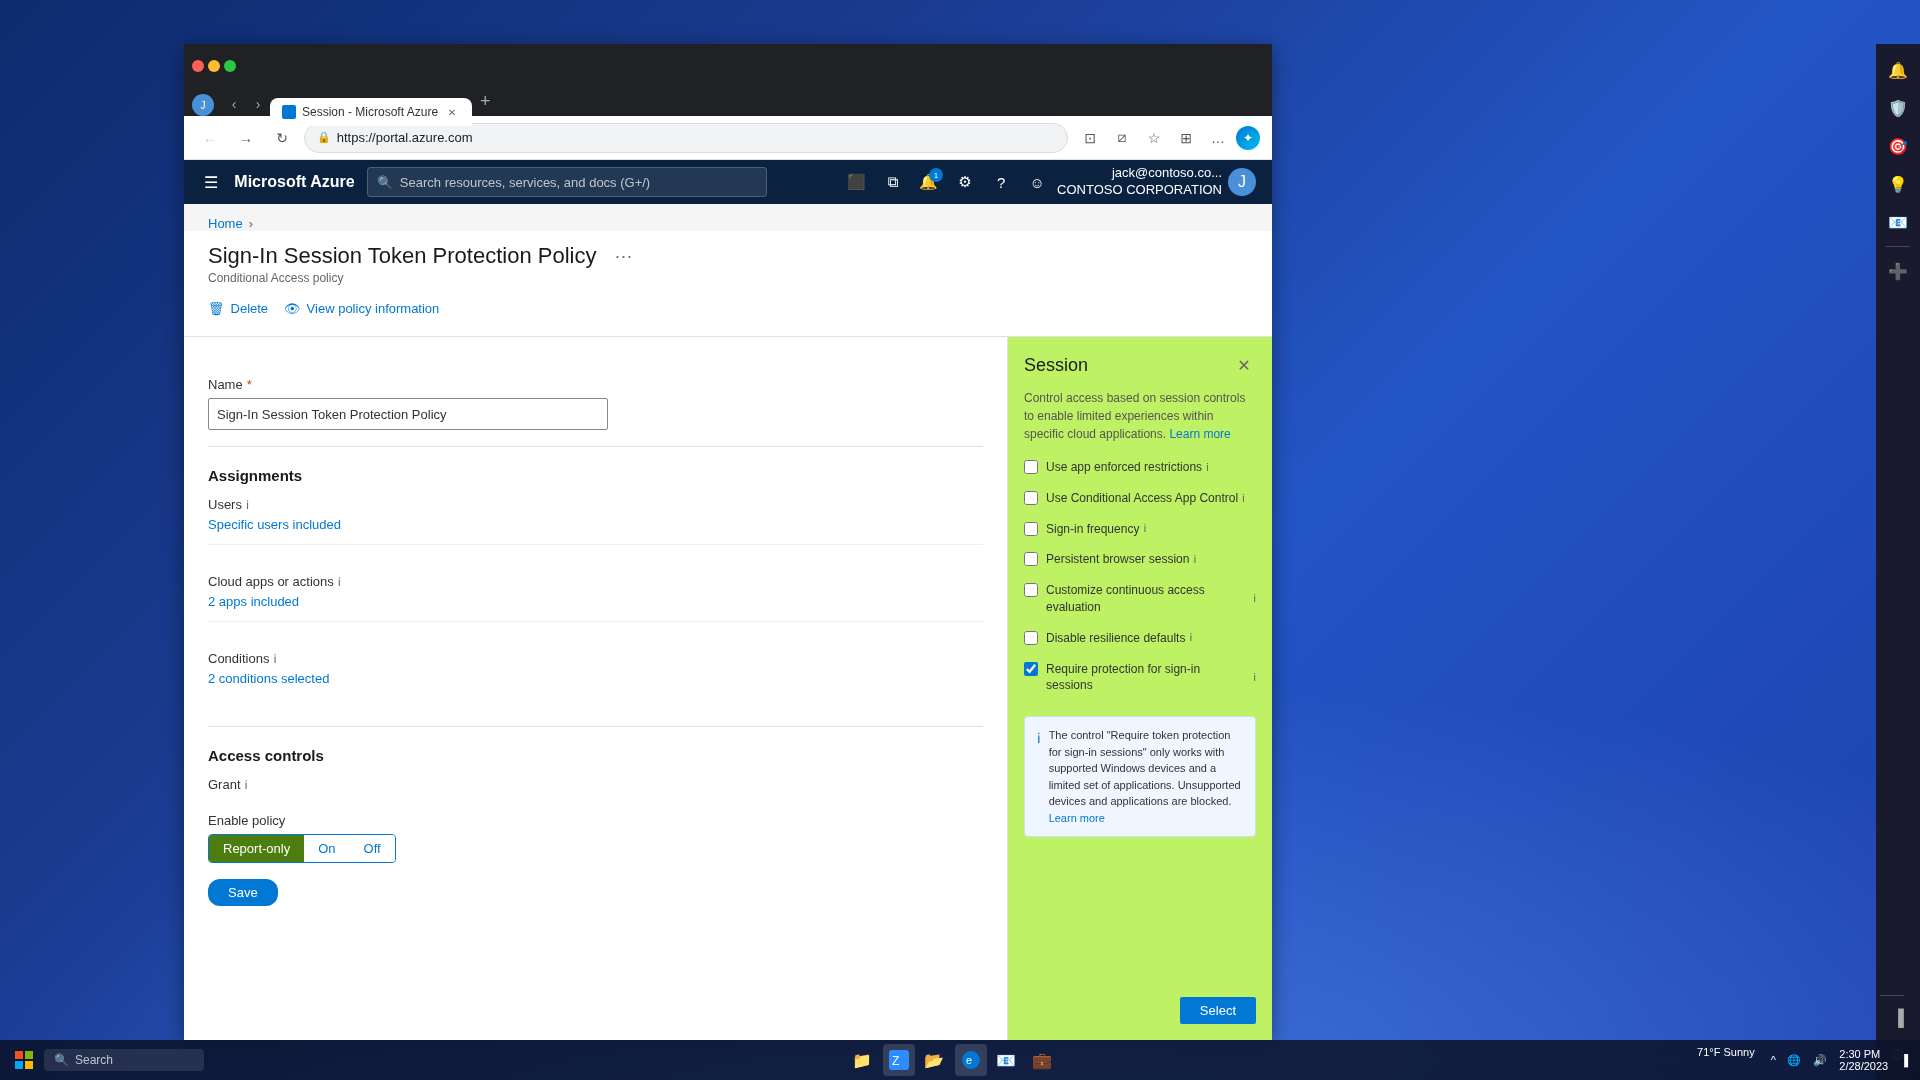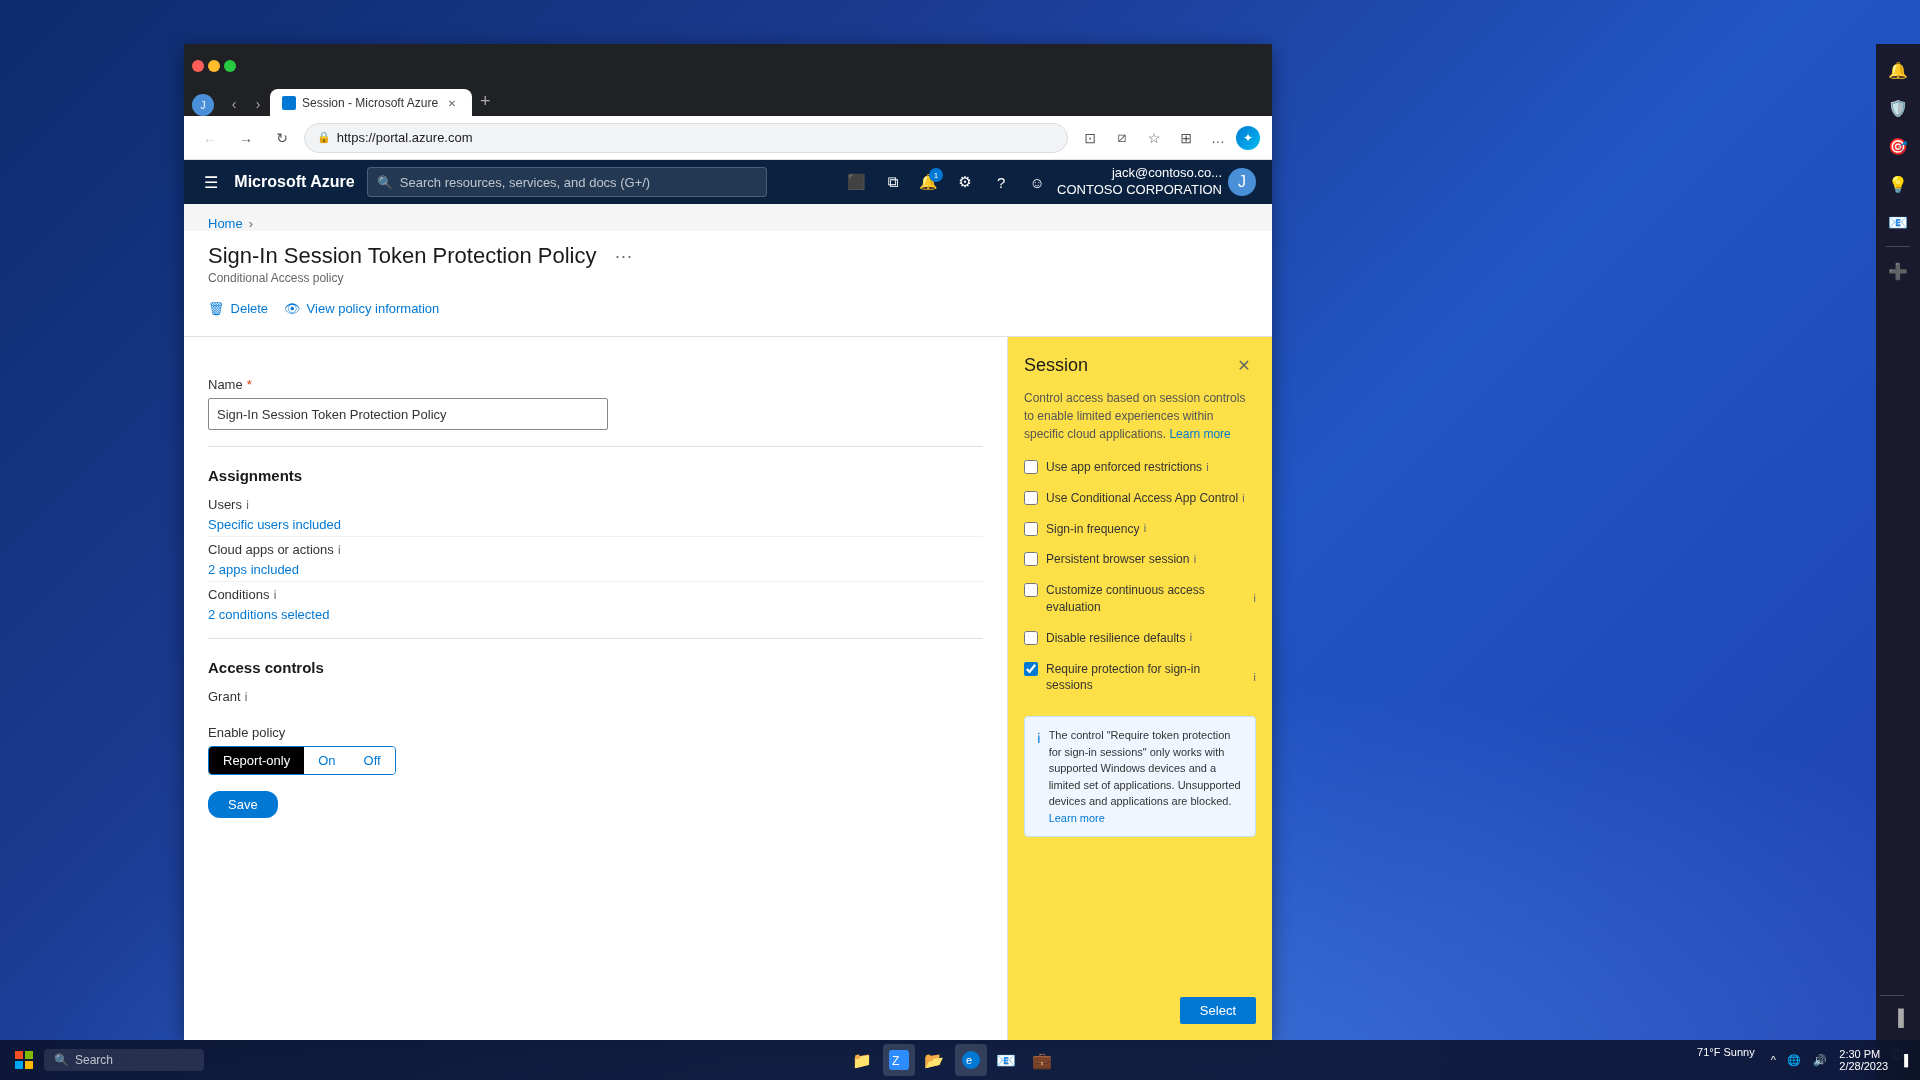--- a/index.html
+++ b/index.html
@@ -50,21 +50,21 @@
     }
     .history-btn, .tab-icon-btn {
       width: 24px; height: 24px; display: flex; align-items: center; justify-content: center;
       color: #aaa; cursor: pointer; font-size: 14px; border-radius: 4px;
     }
 
     .tab-active {
       background: #fff; border-radius: 8px 8px 0 0;
       padding: 6px 12px; display: flex; align-items: center; gap: 6px;
       font-size: 12px; color: #333; min-width: 200px; max-width: 240px;
-      position: relative; top: 1px;
+      position: relative; top: 10px;
     }
     .tab-favicon { width: 14px; height: 14px; background: #0078d4; border-radius: 2px; }
     .tab-close {
       margin-left: auto; width: 16px; height: 16px; border-radius: 50%;
       display: flex; align-items: center; justify-content: center;
       color: #666; font-size: 10px; cursor: pointer;
     }
     .tab-new { color: #aaa; font-size: 18px; cursor: pointer; padding: 4px 8px; }
 
     .browser-toolbar {
@@ -171,41 +171,41 @@
 
     .section-divider { border: none; border-top: 1px solid #e0e0e0; margin: 16px 0; }
 
     .section-heading { font-size: 15px; font-weight: 600; color: #1a1a1a; margin-bottom: 12px; }
     .subsection-heading {
       font-size: 13px; color: #333; margin-bottom: 4px;
       display: flex; align-items: center; gap: 4px;
     }
     .link-value { color: #0078d4; cursor: pointer; font-size: 13px; display: block; margin-bottom: 4px; }
 
-    .subsection { margin-bottom: 4px; padding-bottom: 0; border-bottom: 1px solid #f0f0f0; }
+    .subsection { margin-bottom: 28px; padding-bottom: 8px; border-bottom: 1px solid #f0f0f0; }
     .subsection:last-child { border-bottom: none; }
 
     
     .enable-policy-section { margin-top: 20px; }
     .toggle-group {
       display: inline-flex; border: 1px solid #0078d4; border-radius: 4px; overflow: hidden;
     }
     .toggle-option {
       padding: 6px 14px; font-size: 13px; cursor: pointer; color: #0078d4; background: #fff;
     }
-    .toggle-option.active { background: #000000; color: white; }
+    .toggle-option.active { background: #4d7c0f; color: white; }
 
     .save-btn {
       margin-top: 16px; padding: 6px 20px; background: #0078d4; color: white;
       border: none; border-radius: 12px; font-size: 13px; cursor: pointer;
     }
 
     
     .session-panel {
-      width: 265px; min-width: 265px; background: #fde047; border-left: 1px solid #e0e0e0;
+      width: 265px; min-width: 265px; background: #bef264; border-left: 1px solid #e0e0e0;
       display: flex; flex-direction: column; padding: 16px;
       position: relative;
     }
     .panel-header {
       display: flex; align-items: center; justify-content: space-between; margin-bottom: 12px;
     }
     .panel-title { font-size: 18px; font-weight: 500; color: #1a1a1a; }
     .panel-close {
       width: 24px; height: 24px; border-radius: 4px; border: none; background: transparent;
       color: #666; font-size: 16px; cursor: pointer; display: flex; align-items: center; justify-content: center;

